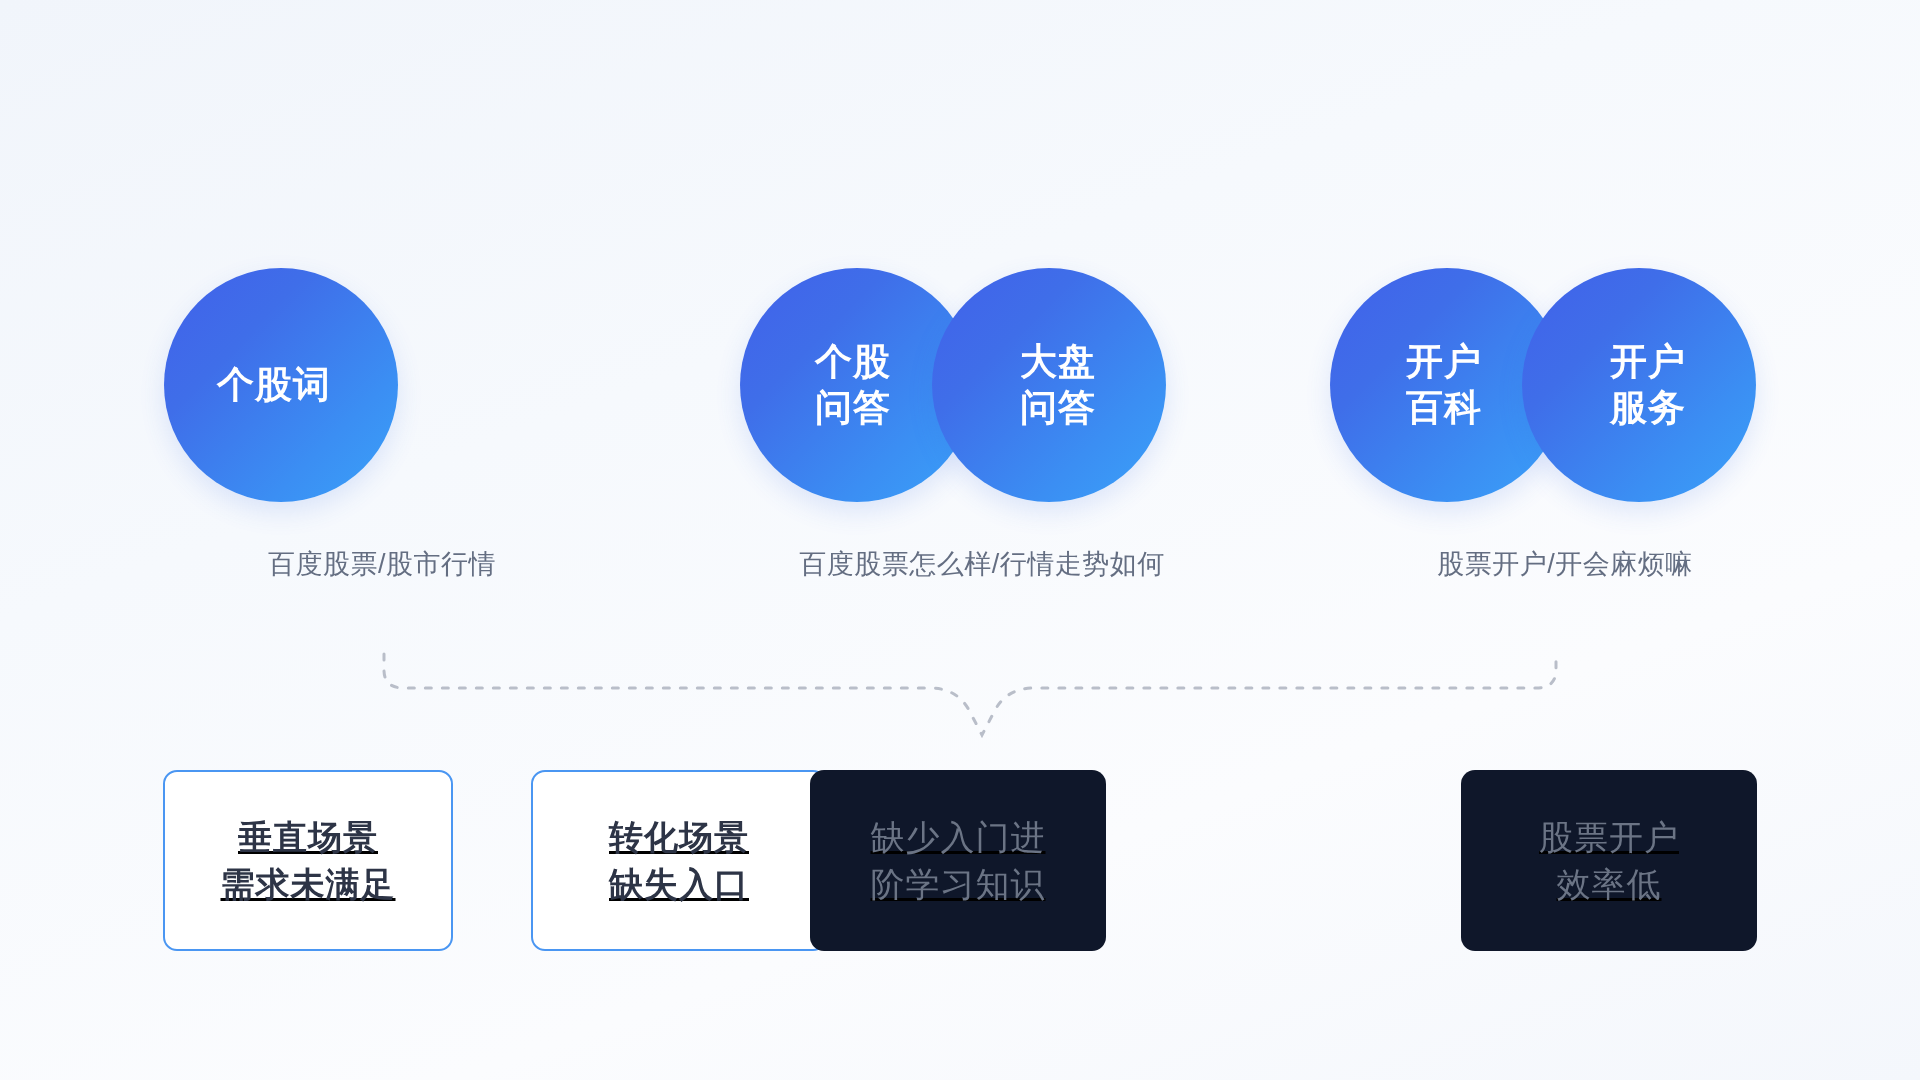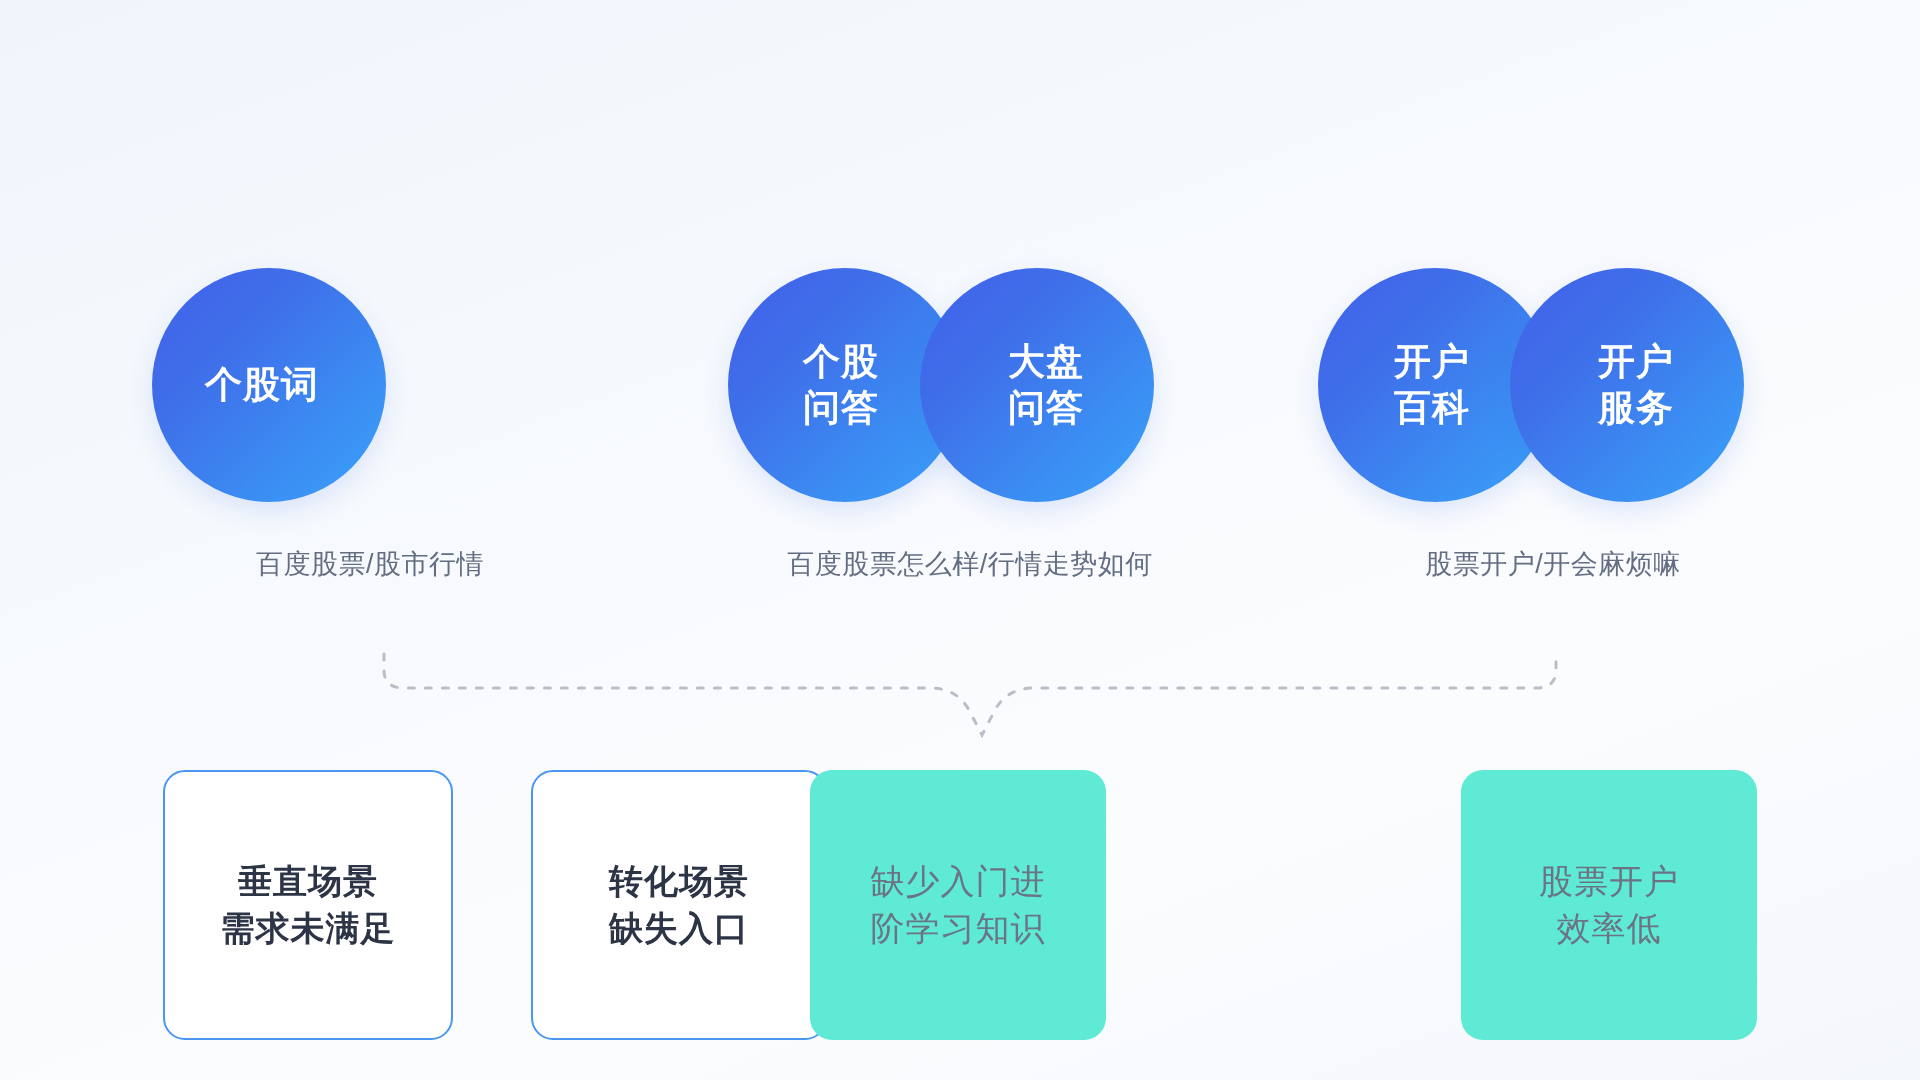--- a/index.html
+++ b/index.html
@@ -48,21 +48,21 @@
     font-weight: 700;
     color: #2b3245;
     letter-spacing: 2px;
     line-height: 1;
     white-space: nowrap;
   }
 
   
   .groups {
     position: absolute;
-    left: 0;
+    left: 12px;
     top: 268px;
     width: 1712px;
     height: 340px;
     padding-left: 17px;
   }
   .group {
     position: absolute;
     top: 0;
     height: 340px;
   }
@@ -131,29 +131,30 @@
   .cards {
     position: absolute;
     left: 0;
     top: 770px;
     width: 1920px;
     height: 220px;
   }
   .card {
     position: absolute;
     top: 0;
-    height: 270px;
-    border-radius: 22px;
+    height: 181px;
+    border-radius: 14px;
     display: flex;
     align-items: center;
     justify-content: center;
     box-sizing: border-box;
+    text-decoration: underline;
   }
   .card.plain {
-    background: #5eead4;
+    background: #0f172a;
     border: 1px solid transparent;
   }
   .card.highlight {
     background: #ffffff;
     border: 2px solid #4a96f2;
   }
   .card-text {
     font-size: 34px;
     line-height: 1.38;
     text-align: center;

